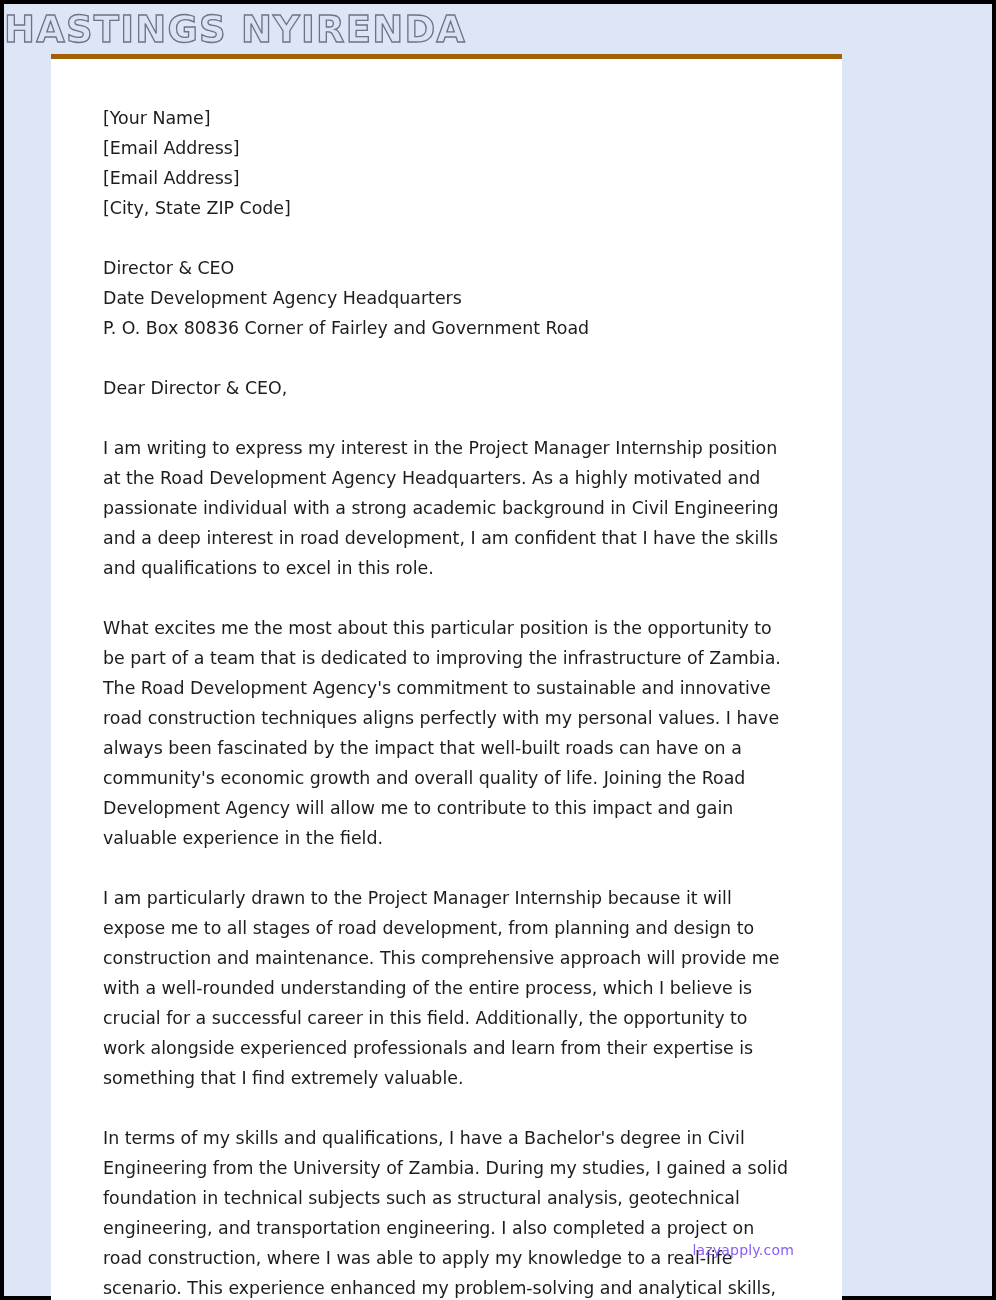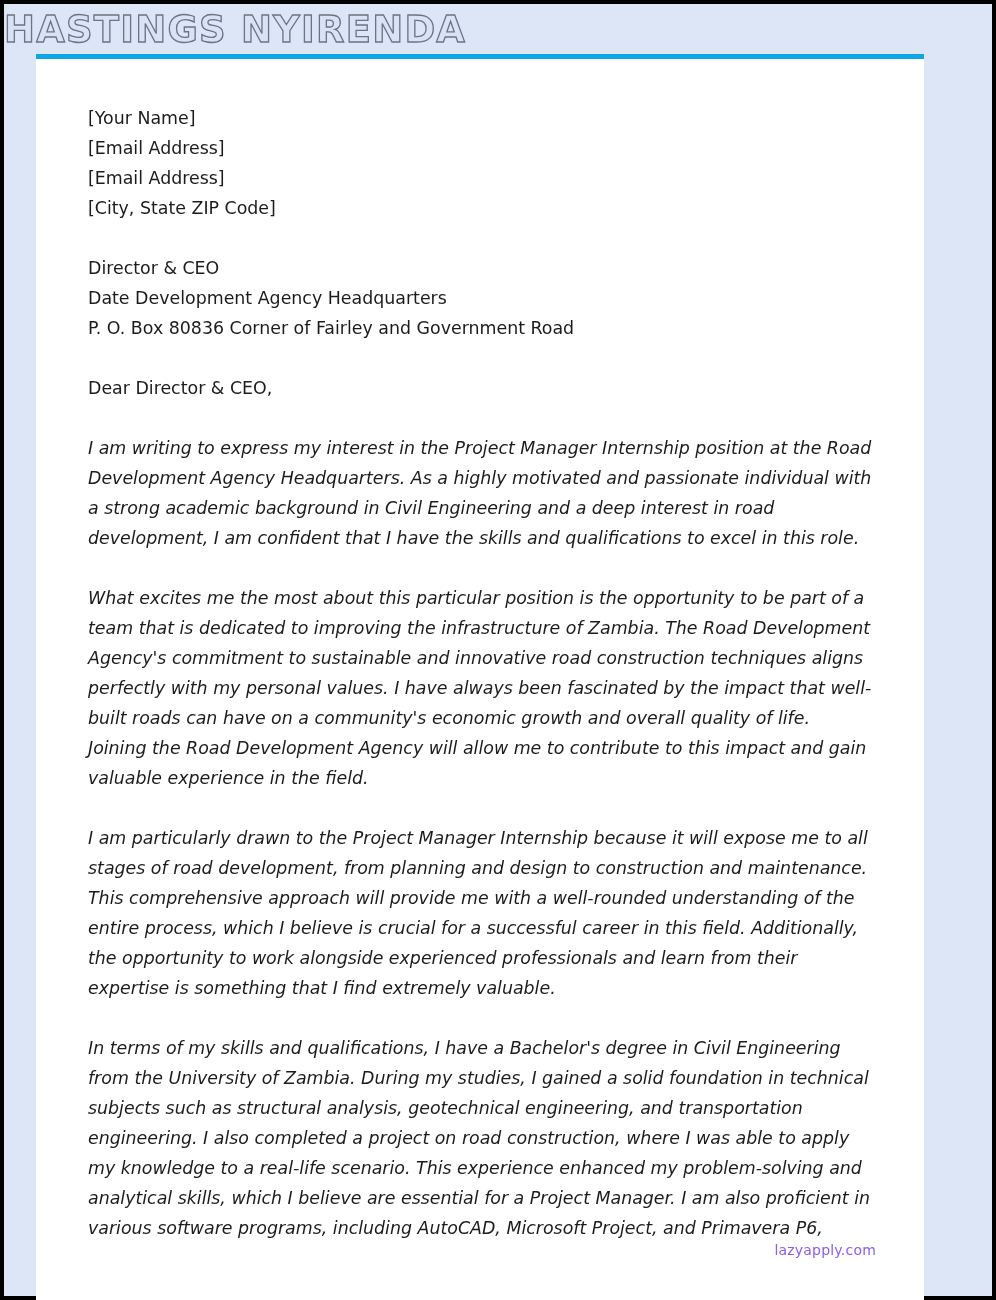--- a/index.html
+++ b/index.html
@@ -40,46 +40,45 @@
     font-size: 37px;
     font-weight: bold;
     letter-spacing: 1.2px;
     color: #d9e3f5;
     -webkit-text-stroke: 1.3px #6b7584;
     text-shadow: 0 0 0 #6b7584;
     white-space: nowrap;
   }
   .sheet {
     position: absolute;
-    left: 32px;
+    left: 47px;
     top: 50px;
-    width: 888px;
+    width: 791px;
     height: 1246px;
     background: #ffffff;
-    border-top: 5px solid #0ea5e9;
+    border-top: 5px solid #a16207;
     box-sizing: border-box;
     overflow: hidden;
   }
   .letter {
     padding: 44px 52px 0 52px;
     font-size: 17.4px;
     line-height: 30px;
     color: #1c1c1c;
     font-family: "DejaVu Sans", sans-serif;
   }
   .block {
     margin: 0 0 30px 0;
   }
   .line {
     white-space: pre-wrap;
   }
   .para {
     margin: 0 0 30px 0;
     text-align: left;
-    font-style: italic;
   }
   .para:last-child {
     margin-bottom: 0;
   }
   .watermark {
     position: absolute;
     right: 48px;
     bottom: 42px;
     font-size: 14px;
     color: #8b5cf6;

